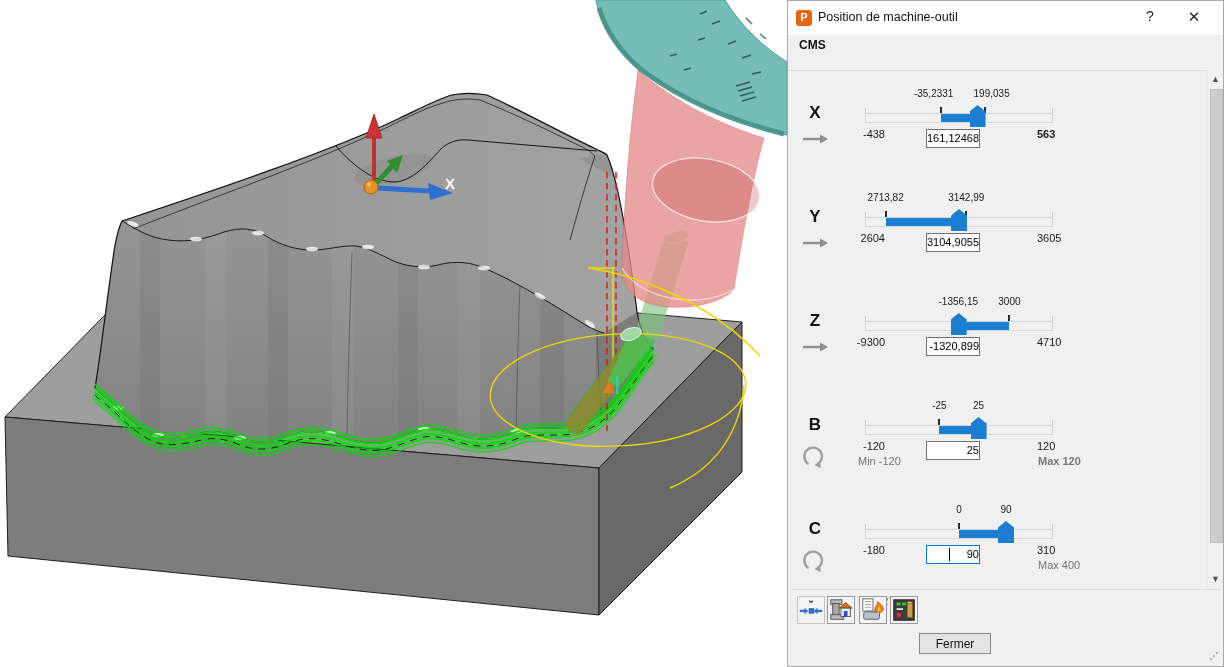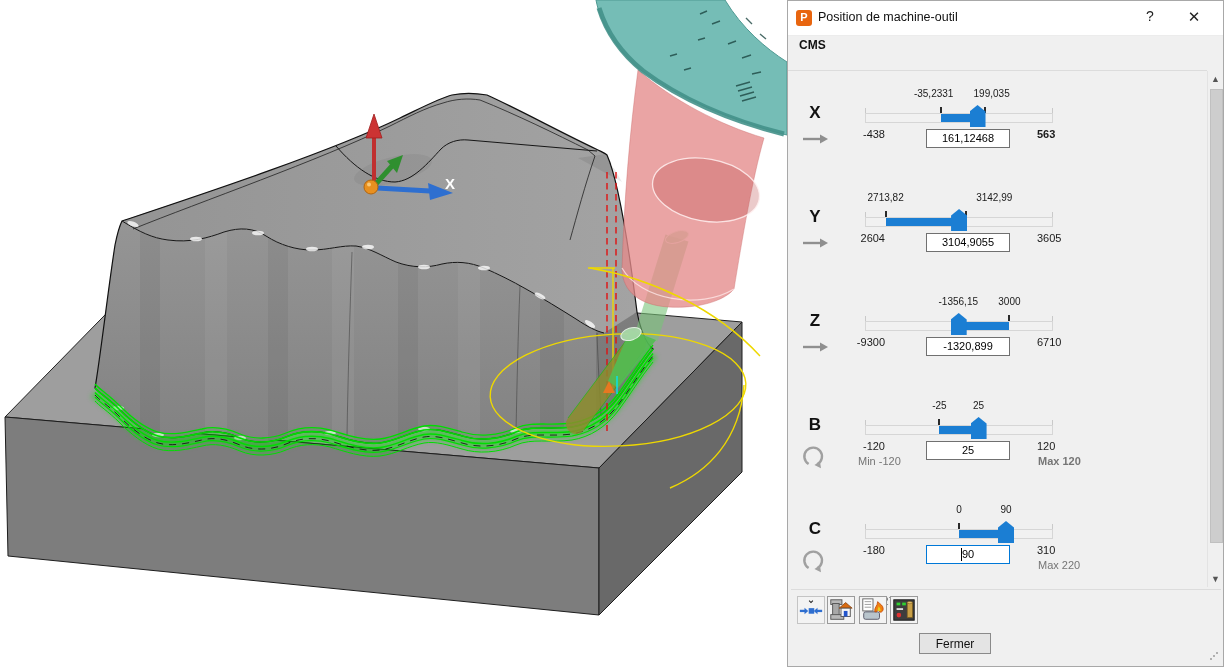--- a/index.html
+++ b/index.html
@@ -23,22 +23,22 @@
   .track{position:absolute;width:188px;height:10px;background:#f1f1f1;border:1px solid #d6d6d6;box-sizing:border-box;}
   .fillbar{position:absolute;height:8px;background:#1b7ed3;}
   .handle{position:absolute;width:16px;height:22px;background:#1b7ed3;
           clip-path:polygon(50% 0,100% 30%,100% 100%,0 100%,0 30%);cursor:pointer;}
   .tick{position:absolute;width:2px;height:6px;background:#2a2a2a;}
   .endtick{position:absolute;width:1px;height:5px;background:#c9c9c9;}
   .limlabel{position:absolute;transform:translateX(-50%);font-size:10px;color:#1a1a1a;white-space:nowrap;}
   .rngleft{position:absolute;width:70px;text-align:right;font-size:11px;color:#1a1a1a;}
   .rngright{position:absolute;width:70px;text-align:left;font-size:11px;color:#1a1a1a;}
   .mm{position:absolute;font-size:11px;color:#757575;white-space:nowrap;}
-  .valbox{position:absolute;width:84px;height:19px;background:#fff;border:1px solid #707070;box-sizing:border-box;
-          text-align:center;line-height:17px;font-size:11px;color:#000;}
+  .valbox{position:absolute;width:54px;height:19px;background:#fff;border:1px solid #707070;box-sizing:border-box;
+          text-align:right;line-height:17px;font-size:11px;color:#000;}
   .valbox.focused{border-color:#0078d7;}
   .caret{position:absolute;left:42%;top:2px;width:1px;height:13px;background:#000;}
   
   .tbtn{position:absolute;top:595px;width:28px;height:28px;background:#f3f3f3;border:1px solid #9a9a9a;
         box-sizing:border-box;padding:0;cursor:pointer;}
   .tbtn.flat{border-color:#c4c4c4;}
   #fermer{position:absolute;left:131px;top:632px;width:72px;height:21px;background:#e4e4e4;border:1px solid #8a8a8a;
           font-size:12px;color:#111;font-family:"Liberation Sans",sans-serif;cursor:pointer;padding:0;}
   
   #sbar{position:absolute;left:419px;top:70px;width:16px;height:516px;background:#f0f0f0;border-left:1px solid #e3e3e3;box-sizing:border-box;}
@@ -216,41 +216,41 @@
             <line x1="2" y1="7" x2="20" y2="7" stroke="#8f8f8f" stroke-width="2.4"></line>
             <polygon points="19,2.5 27,7 19,11.5" fill="#8f8f8f"></polygon>
           </svg></div>
         <div class="track" style="left: 77px; top: 216px;"></div>
         <div class="endtick" style="left: 77px; top: 211px;"></div>
         <div class="endtick" style="left: 264px; top: 211px;"></div>
         <div class="fillbar" style="left: 97.6255px; top: 217px; width: 80.6034px;"></div>
         <div class="tick" style="left: 96.6255px; top: 210px;"></div>
         <div class="tick" style="left: 177.229px; top: 210px;"></div>
         <div class="limlabel" style="left: 97.6255px; top: 191px;">2713,82</div>
-        <div class="limlabel" style="left: 178.229px; top: 191px; margin-left: 28px;">3142,99</div>
+        <div class="limlabel" style="left: 178.229px; top: 191px;">3142,99</div>
         <div class="handle" style="left: 163.076px; top: 208px;"></div>
         <div class="rngleft" style="left: 27px; top: 231px;">2604</div>
         <div class="rngright" style="left: 249px; top: 231px;">3605</div>
         <div class="valbox" style="left: 138px; top: 232px;">3104,9055</div>
         <div class="ax-letter" style="left: 14px; top: 310px;">Z</div>
         <div class="ax-icon" style="left: 13px; top: 339px;"><svg viewBox="0 0 28 14" width="28" height="14">
             <line x1="2" y1="7" x2="20" y2="7" stroke="#8f8f8f" stroke-width="2.4"></line>
             <polygon points="19,2.5 27,7 19,11.5" fill="#8f8f8f"></polygon>
           </svg></div>
         <div class="track" style="left: 77px; top: 320px;"></div>
         <div class="endtick" style="left: 77px; top: 315px;"></div>
         <div class="endtick" style="left: 264px; top: 315px;"></div>
         <div class="fillbar" style="left: 170.282px; top: 321px; width: 51.1528px;"></div>
         <div class="tick" style="left: 169.282px; top: 314px;"></div>
         <div class="tick" style="left: 220.435px; top: 314px;"></div>
         <div class="limlabel" style="left: 170.282px; top: 295px;">-1356,15</div>
         <div class="limlabel" style="left: 221.435px; top: 295px;">3000</div>
         <div class="handle" style="left: 162.696px; top: 312px;"></div>
         <div class="rngleft" style="left: 27px; top: 335px;">-9300</div>
-        <div class="rngright" style="left: 249px; top: 335px;">6710</div>
+        <div class="rngright" style="left: 249px; top: 335px;">4710</div>
         <div class="valbox" style="left: 138px; top: 336px;">-1320,899</div>
         <div class="ax-letter" style="left: 14px; top: 414px;">B</div>
         <div class="ax-icon" style="left: 13px; top: 443px;"><svg viewBox="0 0 28 28" width="26" height="26">
             <path d="M 8.2,21.5 A 9.5,9.5 0 1 1 17.5,21.8" fill="none" stroke="#a0a0a0" stroke-width="2.6"></path>
             <polygon points="20.5,18.5 14.5,22.5 21.5,26" fill="#a0a0a0"></polygon>
           </svg></div>
         <div class="track" style="left: 77px; top: 424px;"></div>
         <div class="endtick" style="left: 77px; top: 419px;"></div>
         <div class="endtick" style="left: 264px; top: 419px;"></div>
         <div class="fillbar" style="left: 151.417px; top: 425px; width: 39.1667px;"></div>
@@ -274,21 +274,21 @@
         <div class="endtick" style="left: 264px; top: 523px;"></div>
         <div class="fillbar" style="left: 171px; top: 529px; width: 47px;"></div>
         <div class="tick" style="left: 170px; top: 522px;"></div>
         <div class="tick" style="left: 217px; top: 522px;"></div>
         <div class="limlabel" style="left: 171px; top: 503px;">0</div>
         <div class="limlabel" style="left: 218px; top: 503px;">90</div>
         <div class="handle" style="left: 210px; top: 520px;"></div>
         <div class="rngleft" style="left: 27px; top: 543px;">-180</div>
         <div class="rngright" style="left: 249px; top: 543px;">310</div>
         <div class="mm" style="left: 70px; top: 558px; margin-top: 36px;">Min -270</div>
-        <div class="mm" style="left: 250px; top: 558px;">Max 220</div>
+        <div class="mm" style="left: 250px; top: 558px;">Max 400</div>
         <div class="valbox focused" style="left: 138px; top: 544px;">90<span class="caret"></span></div>
       </div>
     <div class="sep" style="left:3px;top:588px;width:430px;"></div>
 
     <button class="tbtn flat" style="left:9px;">
       <svg viewBox="0 0 28 28" width="26" height="26">
         <polyline points="12,4 14,6 16,4" fill="none" stroke="#222" stroke-width="1.2"></polyline>
         <rect x="11.5" y="12" width="6" height="6" fill="#2f6fd0"></rect>
         <line x1="2" y1="15" x2="8" y2="15" stroke="#2f6fd0" stroke-width="2.5"></line>
         <polygon points="7,11.5 11,15 7,18.5" fill="#2f6fd0"></polygon>

